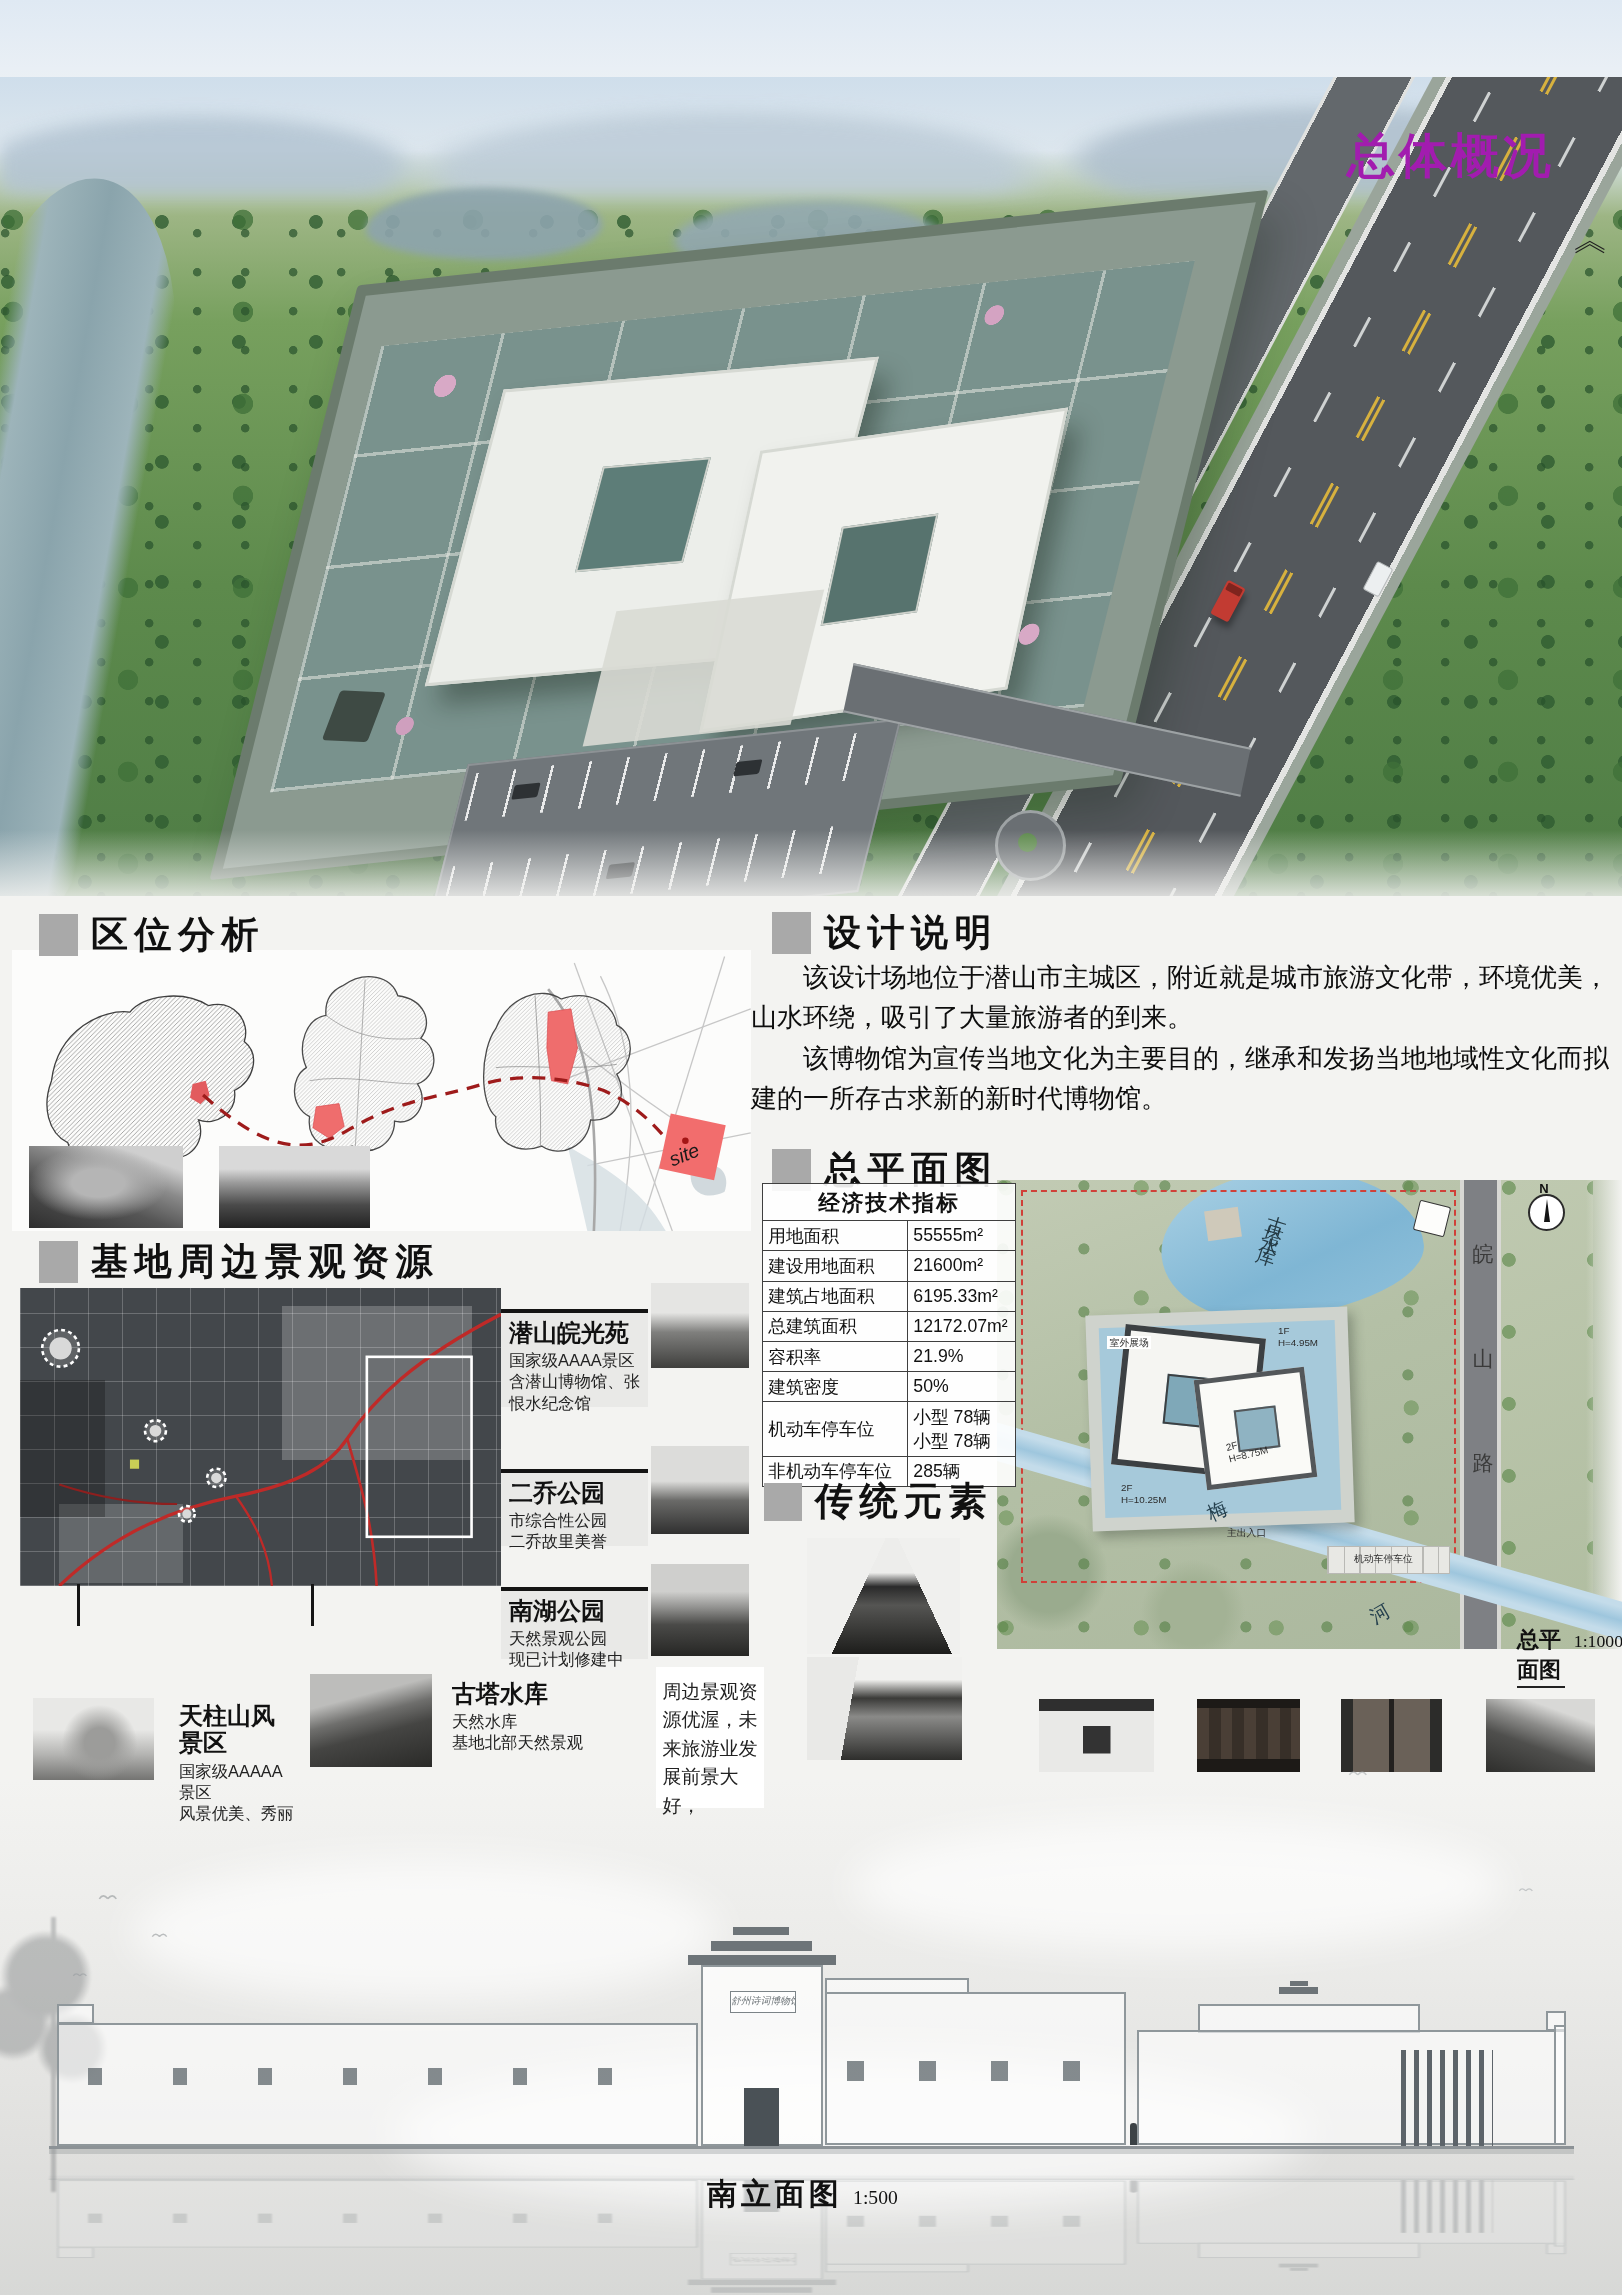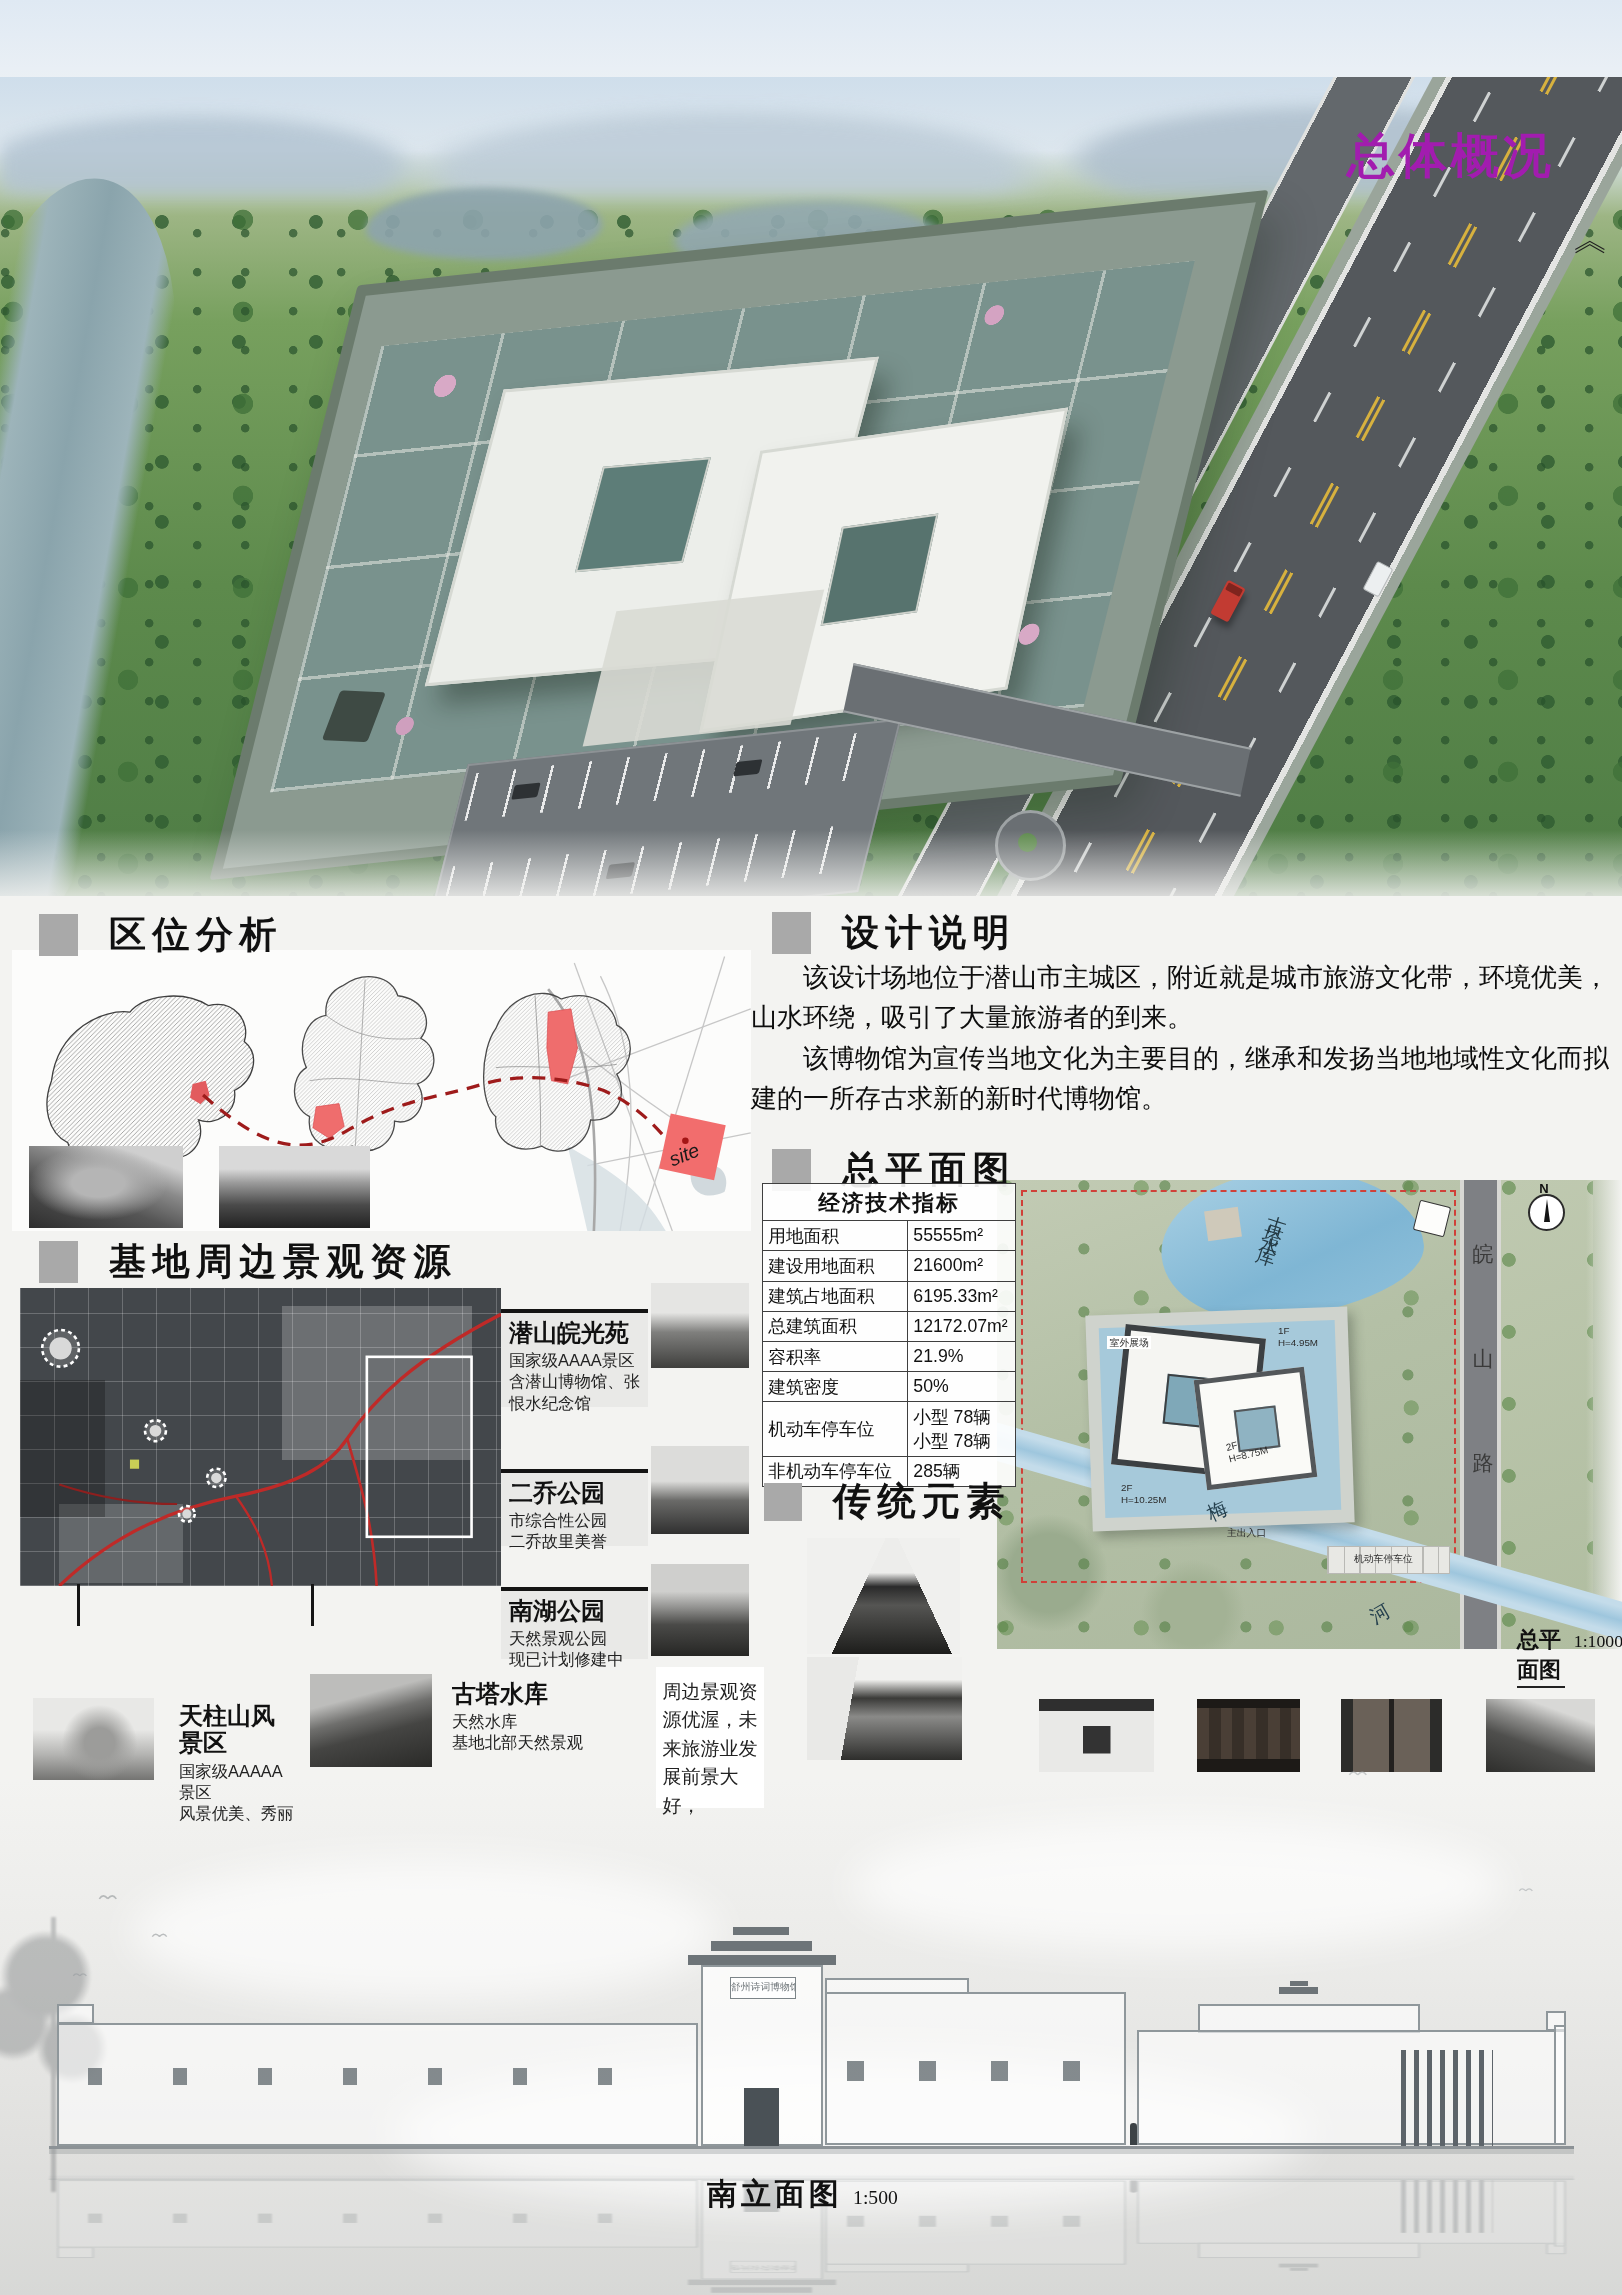--- a/index.html
+++ b/index.html
@@ -84,21 +84,21 @@
      background:linear-gradient(90deg,#e0e1df 0 3.3px,#63686c 3.3px 69px,#e0e1df 69px);}
   .truck{left:1218px;top:505px;width:19.6px;height:38px;background:#c23b32;transform:rotate(28deg);
      border-radius:2.6px;box-shadow:3.9px 5.2px 6.5px rgba(0,0,0,.35);}
   .truck i{position:absolute;left:2px;top:2px;width:15.7px;height:7.9px;background:#7e241e;border-radius:1.3px;}
   .car-white{left:1369px;top:486px;width:15.7px;height:30px;background:#eceff0;border:1.3px solid #b6babb;
      transform:rotate(28deg);border-radius:2.6px;}
   .r-fade{left:0;top:753px;width:1623px;height:67px;
      background:linear-gradient(180deg,transparent,rgba(243,243,241,.85));}
 
   
-  .sec-head{display:flex;align-items:center;gap:31px;z-index:20;text-align:center;}
+  .sec-head{display:flex;align-items:center;gap:13px;z-index:20;text-align:center;}
   .sec-sq{width:39px;height:42px;background:#a9a9a9;flex:0 0 auto;}
   .sec-title{font-family:"Liberation Serif",serif;font-weight:700;font-size:37px;
              letter-spacing:6.5px;color:#101010;white-space:nowrap;}
 
   
   .maps-panel{left:11.8px;top:950px;width:739px;height:281px;background:#fcfcfb;}
   
   .photo{background-color:#888;}
   .ph-loc1{left:29.4px;top:1146px;width:154px;height:82px;}
   .ph-loc2{left:219px;top:1146px;width:151px;height:82px;}
@@ -209,23 +209,23 @@
        radial-gradient(circle at 98px 131px,#4a4f52 0 26px,transparent 36px),
        linear-gradient(90deg,transparent 77px,#5b5f62 77px 82px,transparent 82px);}
   .bird{position:absolute;opacity:.55;}
   .elev-wrap{left:49px;top:1927px;width:1525px;height:366px;z-index:10;}
   .elev-draw{position:absolute;left:0;top:0;width:1525px;height:229px;}
   .elev-draw .ln{position:absolute;border:2px solid #8f979b;background:rgba(255,255,255,.6);box-sizing:border-box;}
   .elev-draw .fill{position:absolute;background:#6d7478;}
   .ev-ground{position:absolute;left:0;top:219px;width:1525px;height:2.6px;background:#8c9296;}
   .ev-found{position:absolute;left:0;top:222px;width:1525px;height:5.2px;background:rgba(140,146,150,.35);}
   .ev-win{position:absolute;opacity:.85;}
-  .ev-sign{position:absolute;left:681px;top:50px;width:64px;height:19.6px;border:1.3px solid #7c8488;
+  .ev-sign{position:absolute;left:681px;top:64px;width:64px;height:19.6px;border:1.3px solid #7c8488;
      background:rgba(255,255,255,.8);font-size:9.8px;color:#6d7478;text-align:center;line-height:18.3px;
-     overflow:hidden;white-space:nowrap;}
+     overflow:hidden;white-space:nowrap;font-style:italic;}
   .ev-door{position:absolute;left:695px;top:161px;width:35px;height:58px;background:#4a5156;}
   .ev-fig{position:absolute;left:1081px;top:196px;width:6.5px;height:22px;background:#3c4246;border-radius:3.3px 3.3px 0 0;}
   .ev-slats{position:absolute;left:1352px;top:123px;width:92px;height:96px;
      background:repeating-linear-gradient(90deg,#5d646a 0 5.2px,transparent 5.2px 13px);}
   .mirror{top:196px;transform:scaleY(-0.55);opacity:.22;filter:blur(1.3px);}
   .elev-cap{left:707px;top:2174px;z-index:12;display:flex;align-items:baseline;gap:10.5px;}
   .elev-cap .c1{font-family:"Liberation Serif",serif;font-weight:700;font-size:30px;letter-spacing:3.9px;}
   .elev-cap .c2{font-family:"Liberation Serif",serif;font-size:19.6px;}
   .footer{left:0;top:2248px;width:1597px;display:flex;justify-content:flex-end;gap:46px;z-index:12;
      font-family:"Liberation Serif",serif;font-weight:700;font-size:29px;color:#2b2b2b;letter-spacing:2.6px;}

